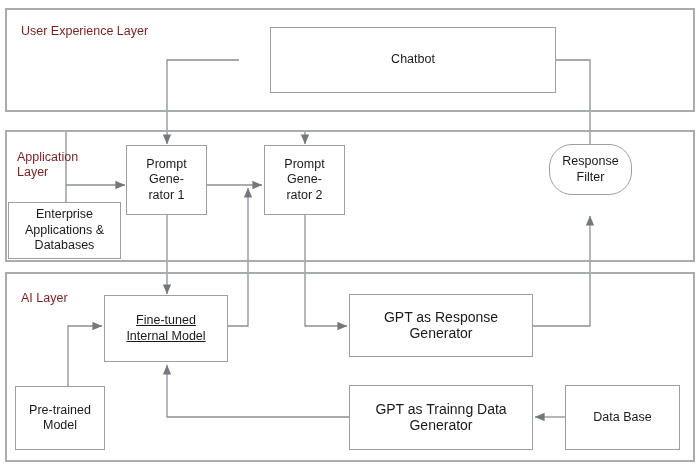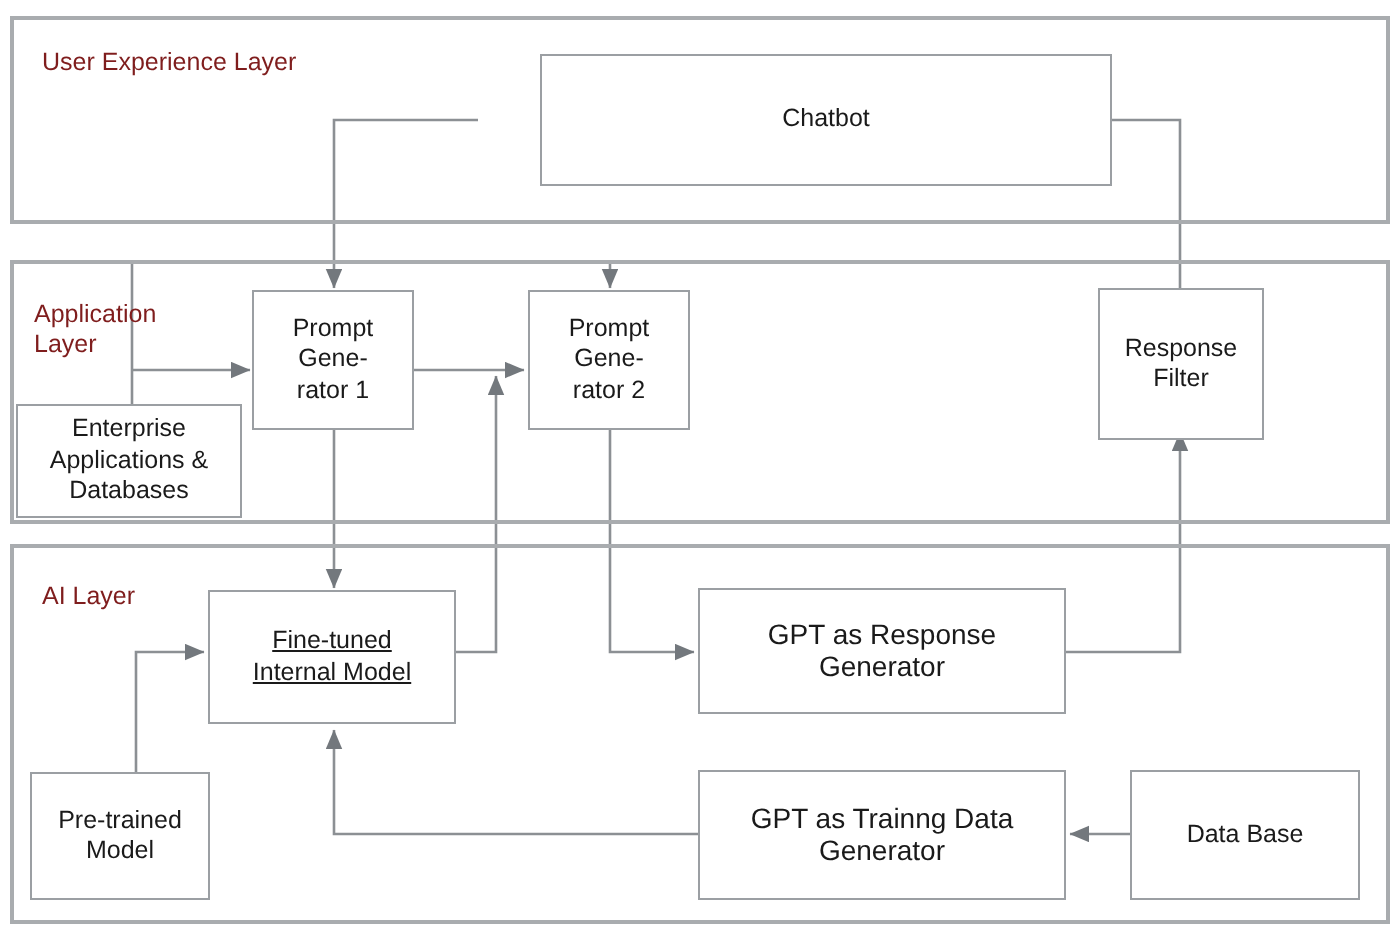--- a/index.html
+++ b/index.html
@@ -105,21 +105,21 @@
   <div class="node" style="left:239px; top:27px; width:286px; height:66px;margin-left:31px;">Chatbot</div>
 
   <div class="node" style="left:126px; top:145px; width:81px; height:70px;">Prompt
 Gene-
 rator 1</div>
 
   <div class="node" style="left:264px; top:145px; width:81px; height:70px;">Prompt
 Gene-
 rator 2</div>
 
-  <div class="node" style="left:549px; top:144px; width:83px; height:76px;">Response
+  <div class="node" style="left:549px; top:144px; width:83px; height:51px;border-radius:23px;">Response
 Filter</div>
 
   <div class="node" style="left:8px; top:202px; width:113px; height:57px;">Enterprise
 Applications &amp;
 Databases</div>
 
   <div class="node" style="left:104px; top:295px; width:124px; height:67px;text-decoration:underline;">Fine-tuned
 Internal Model</div>
 
   <div class="node wide" style="left:349px; top:294px; width:184px; height:63px;">GPT as Response

